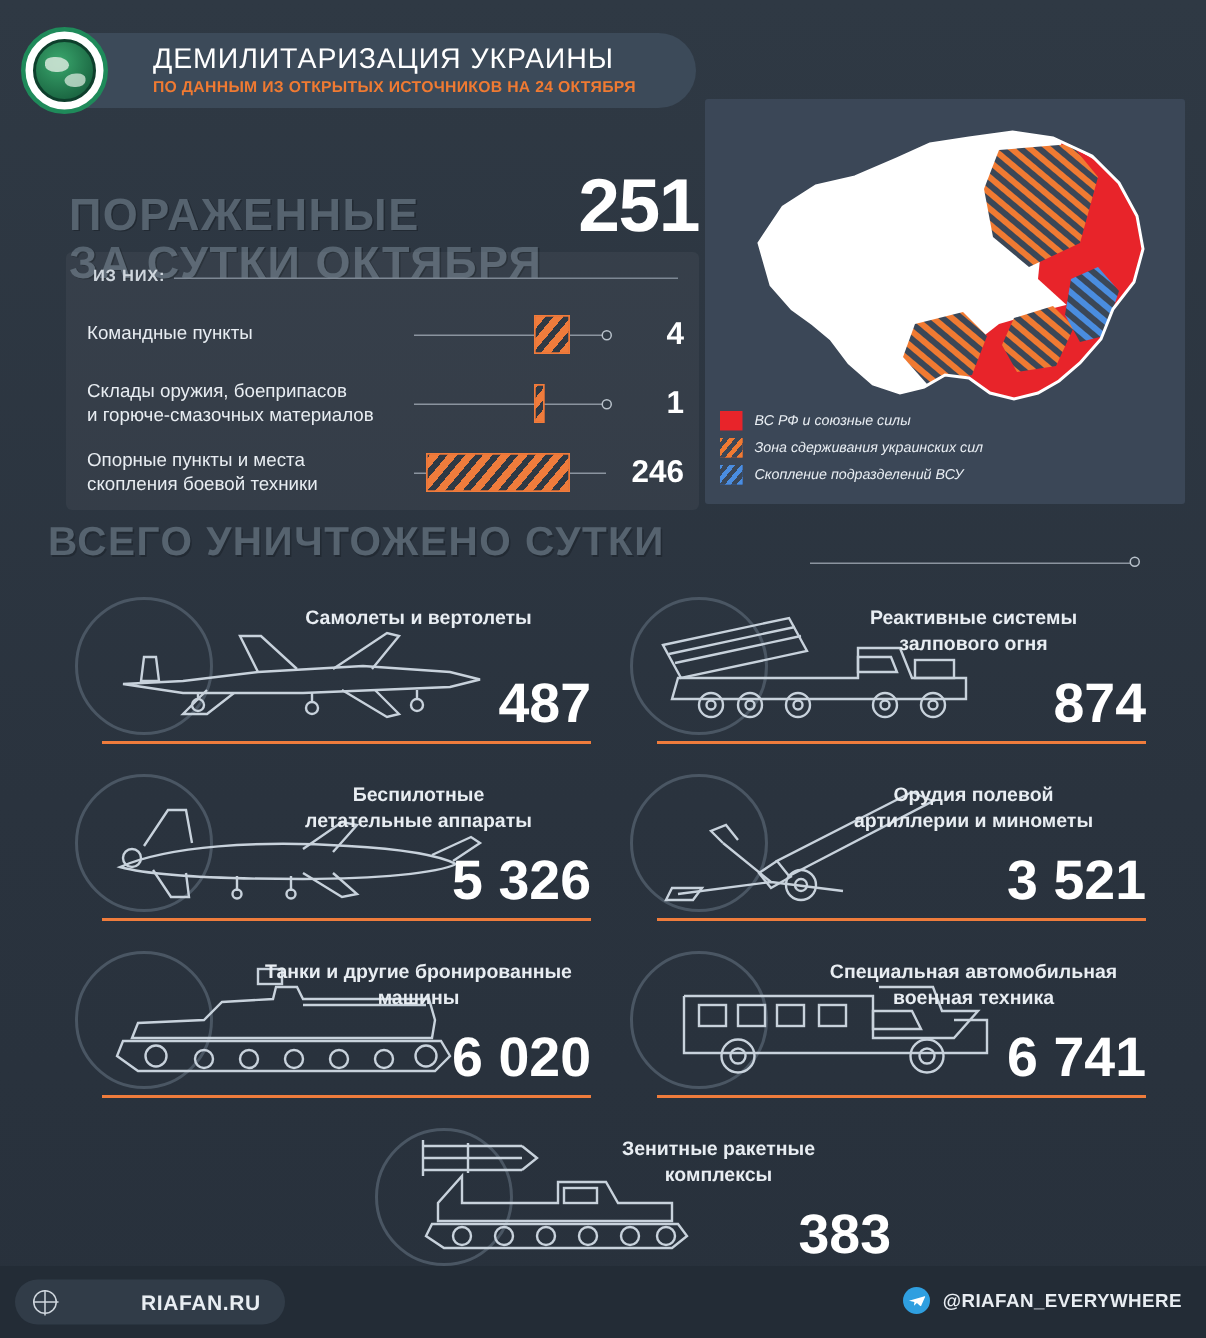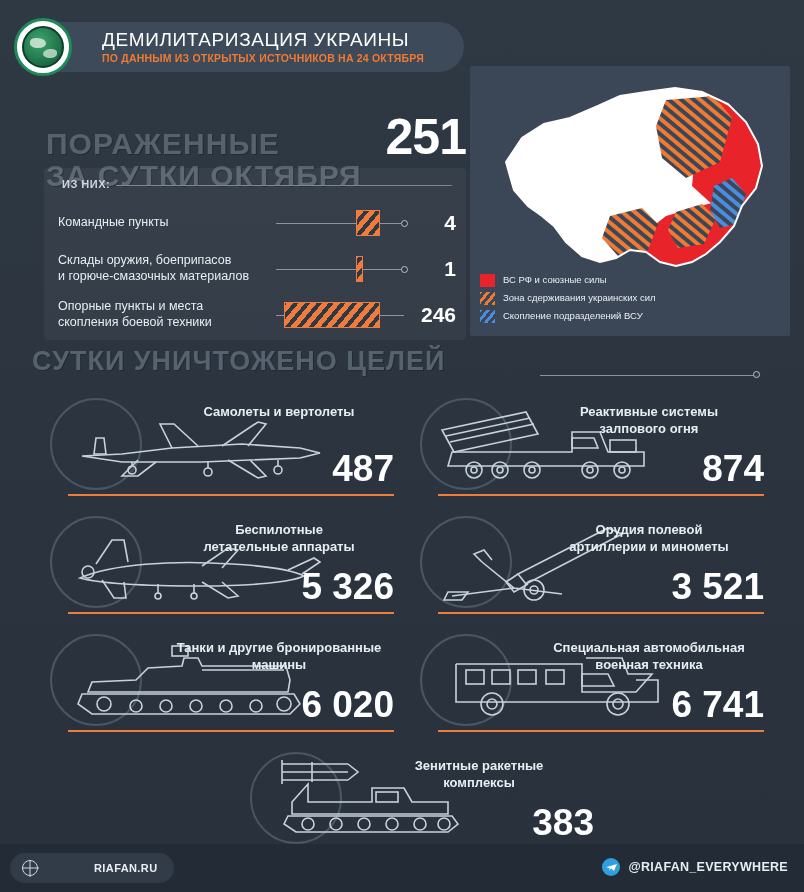--- a/index.html
+++ b/index.html
@@ -152,21 +152,21 @@
     left: 470px; top: 66px;
     width: 320px; height: 270px;
     background: #3b4757;
     border-radius: 2px;
     overflow: hidden;
   }
   .legend {
     position: absolute; left: 10px; bottom: 8px; right: 10px;
   }
   .legend-item {
-    display: flex; align-items: flex-start; margin-bottom: 5px;
+    display: flex; align-items: center; margin-bottom: 5px; font-style: italic;
   }
   .legend-swatch {
     width: 15px; height: 13px; margin-right: 8px; flex: none;
   }
   .sw-red { background: #e8242a; }
   .sw-hatch-o {
     background-color: #e8622a;
     background-image: repeating-linear-gradient(-50deg, #f07a32 0 3px, #3b4757 3px 6px);
   }
   .sw-hatch-b {
@@ -242,21 +242,21 @@
     border: 1.5px solid #cfd6dd; position: relative;
   }
   .globe::before {
     content: ""; position: absolute; left: 50%; top: -1.5px; bottom: -1.5px;
     width: 0; border-left: 1.5px solid #cfd6dd; transform: translateX(-50%);
   }
   .globe::after {
     content: ""; position: absolute; top: 50%; left: -1.5px; right: -1.5px;
     height: 0; border-top: 1.5px solid #cfd6dd; transform: translateY(-50%);
   }
-  .site-text { font-size: 11px; font-weight: bold; color: #e8edf2; letter-spacing: .4px; padding-left: 48px; }
+  .site-text { font-size: 14px; font-weight: bold; color: #e8edf2; letter-spacing: .4px; padding-left: 48px; }
   .tg {
     position: absolute; right: 16px; top: 14px;
     display: flex; align-items: center; gap: 8px;
   }
   .tg-icon {
     width: 18px; height: 18px; border-radius: 50%;
     background: #2f9fe0; position: relative;
   }
   .tg-icon::after {
     content: "";
@@ -369,21 +369,21 @@
         <div class="legend-swatch sw-hatch-o"></div>
         <div class="legend-text">Зона сдерживания украинских сил</div>
       </div>
       <div class="legend-item">
         <div class="legend-swatch sw-hatch-b"></div>
         <div class="legend-text">Скопление подразделений ВСУ</div>
       </div>
     </div>
   </div>
 
-  <div class="sec2">СУТКИ УНИЧТОЖЕНО ЦЕЛЕЙ</div>
+  <div class="sec2">ВСЕГО УНИЧТОЖЕНО СУТКИ</div>
   <div class="sec2-line"></div>
   <div class="sec2-dot"></div>
 
   <div class="card" style="left:42px; top:398px;">
     <div class="card-ring"></div>
     <svg class="card-art" viewBox="0 0 300 82">
       <g fill="none" stroke="#c8d2dc" stroke-width="1.6">
         <path d="M30,52 L70,50 L120,44 L190,40 L248,44 L268,49 L248,54 L150,58 L70,58 Z"></path>
         <path d="M120,44 L108,20 L122,20 L146,42"></path>
         <path d="M86,56 L70,72 L86,72 L104,58"></path>

